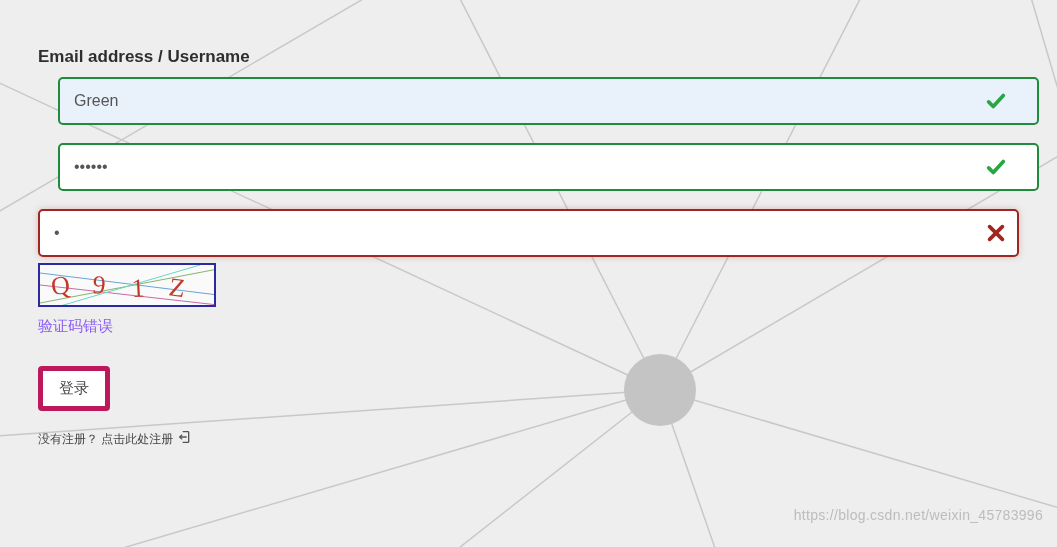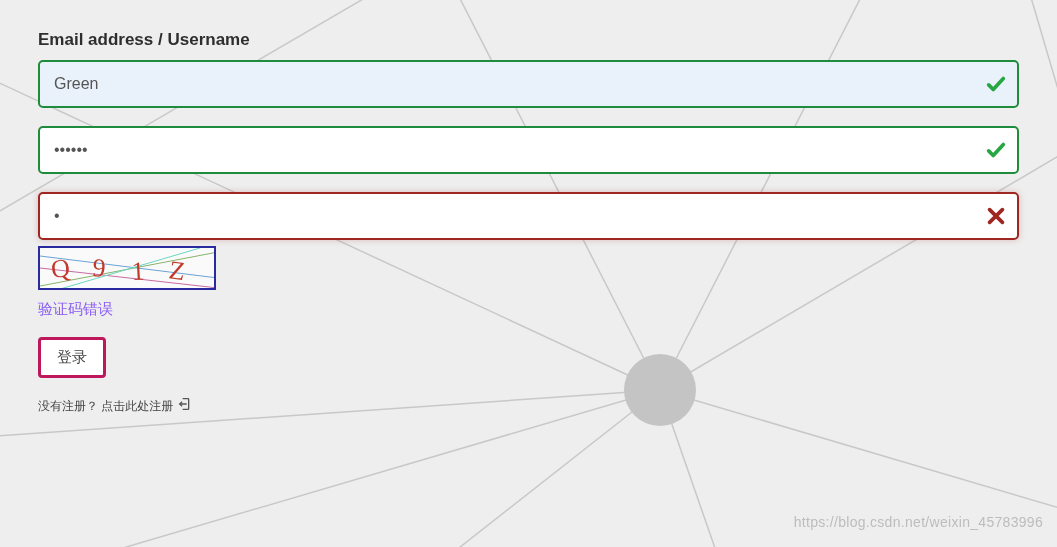--- a/index.html
+++ b/index.html
@@ -15,21 +15,21 @@
     }
     
     .bg {
       position: absolute;
       inset: 0;
       z-index: 0;
     }
     .form-wrap {
       position: relative;
       z-index: 1;
-      padding: 30px 38px 10px 38px;
+      padding: 47px 38px 10px 38px;
     }
     .form-group { margin-bottom: 18px; }
     .form-label {
       display: block;
       font-weight: 700;
       font-size: 17px;
       color: #2e2e2e;
       margin-bottom: 10px;
     }
     .input-wrap { position: relative; }
@@ -40,20 +40,21 @@
       font-size: 16px;
       line-height: 1.4;
       color: #555;
       background: #fff;
       border: 2px solid;
       border-radius: 5px;
       outline: none;
     }
     .valid-field {
       border-color: #1e8c3a;
+      margin-left: 20px;
     }
     .valid-field.filled-blue {
       background: #e9f1fb;
     }
     .invalid-field {
       border-color: #a02622;
       box-shadow: 0 0 6px rgba(169,68,66,0.3);
     }
     .feedback-icon {
       position: absolute;
@@ -84,44 +85,44 @@
       color: #8b5cf6;
       font-size: 15px;
       margin-top: 6px;
     }
     .login-btn {
       display: inline-block;
       padding: 8px 16px;
       font-size: 15px;
       color: #444;
       background: #fff;
-      border: 3px solid #be185d;
+      border: 5px solid #be185d;
       border-radius: 4px;
       cursor: pointer;
-      margin-top: 0;
+      margin-top: 12px;
     }
     .signup-row {
       margin-top: 18px;
       font-size: 12px;
       color: #444;
     }
     .signup-link {
       color: #444;
       text-decoration: none;
       cursor: pointer;
     }
     .signin-icon {
       display: inline-block;
       vertical-align: -2px;
       margin-left: 2px;
     }
     .watermark {
       position: absolute;
       right: 14px;
-      bottom: 17px;
+      bottom: 24px;
       color: rgba(140,140,140,0.5);
       font-size: 14px;
       z-index: 2;
       letter-spacing: .3px;
     }
   </style>
 </head>
 <body>
 
 <svg class="bg" viewBox="0 0 1057 547" preserveAspectRatio="none">

